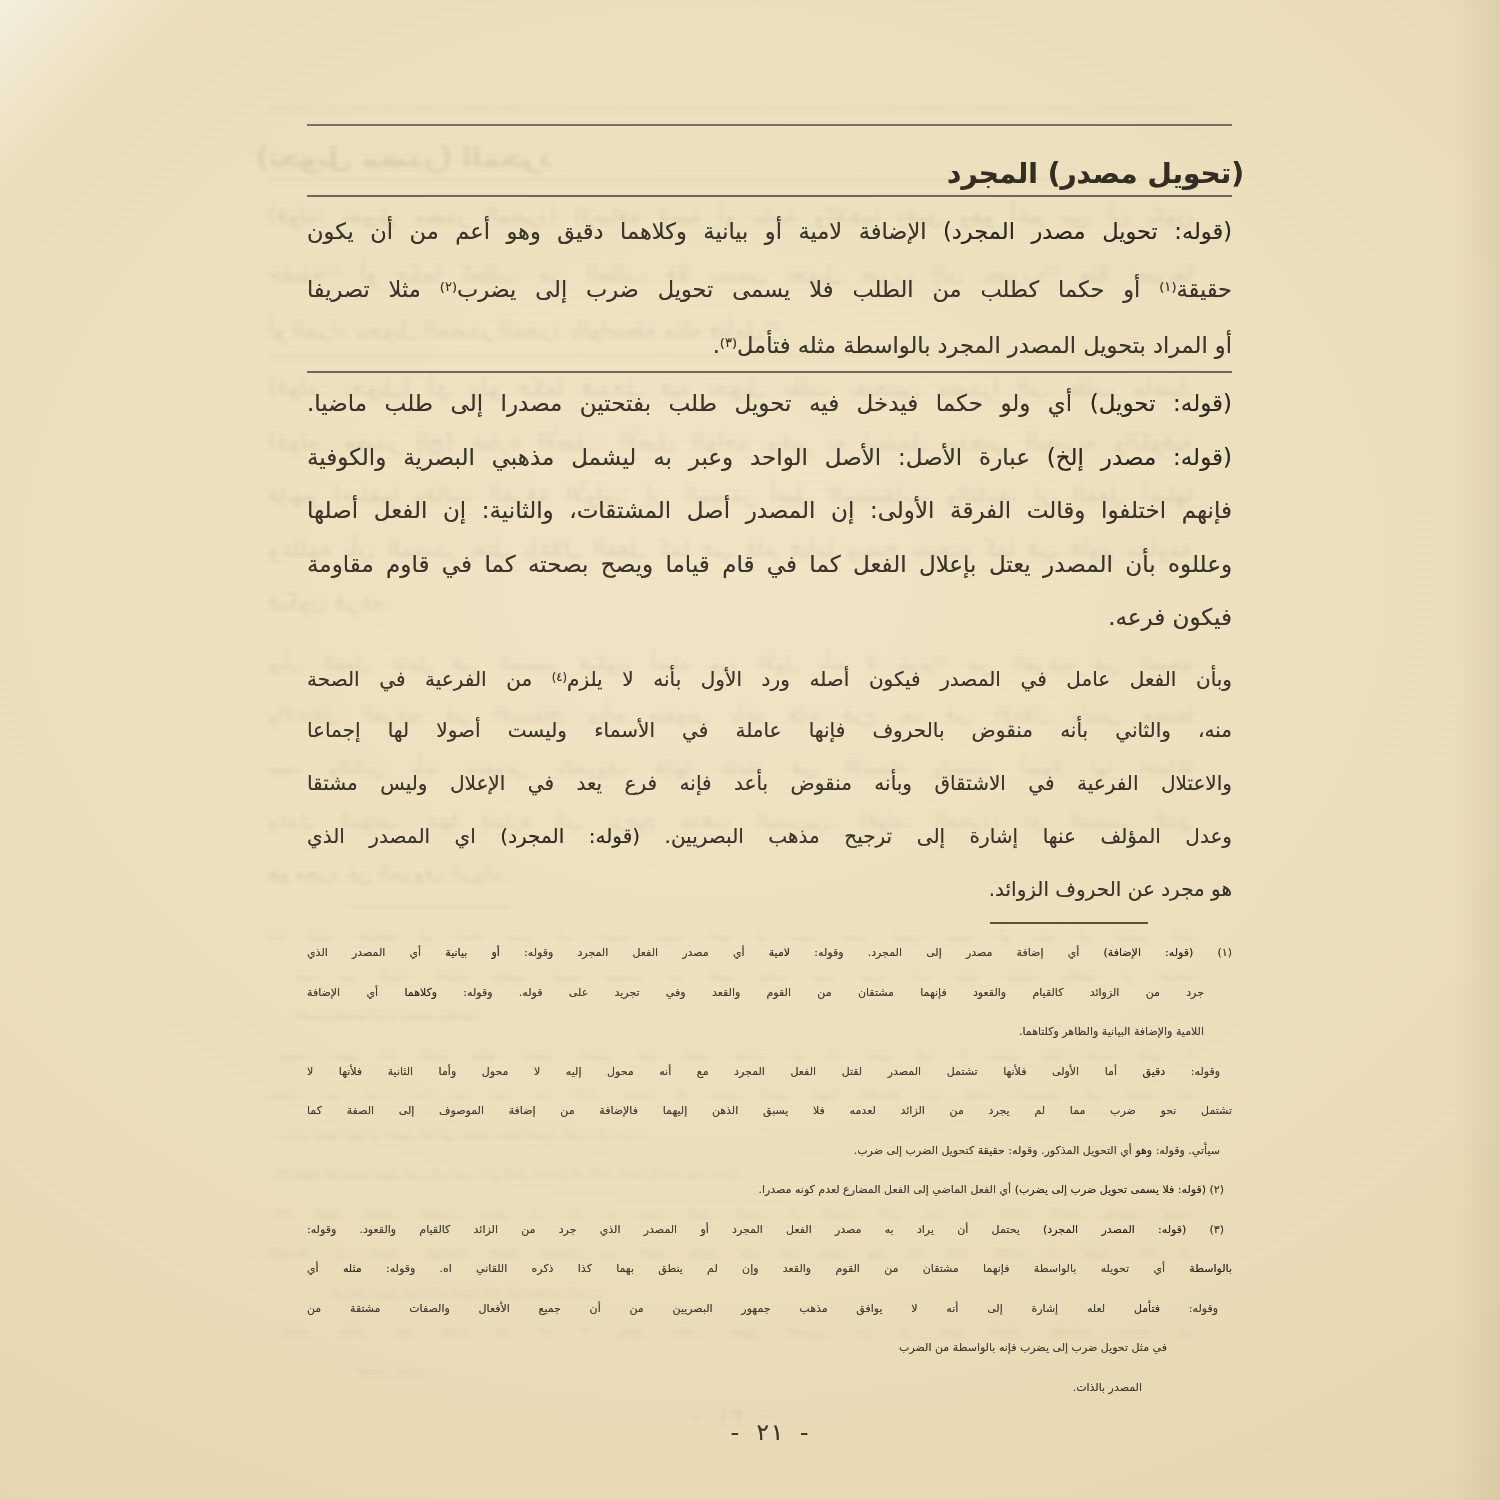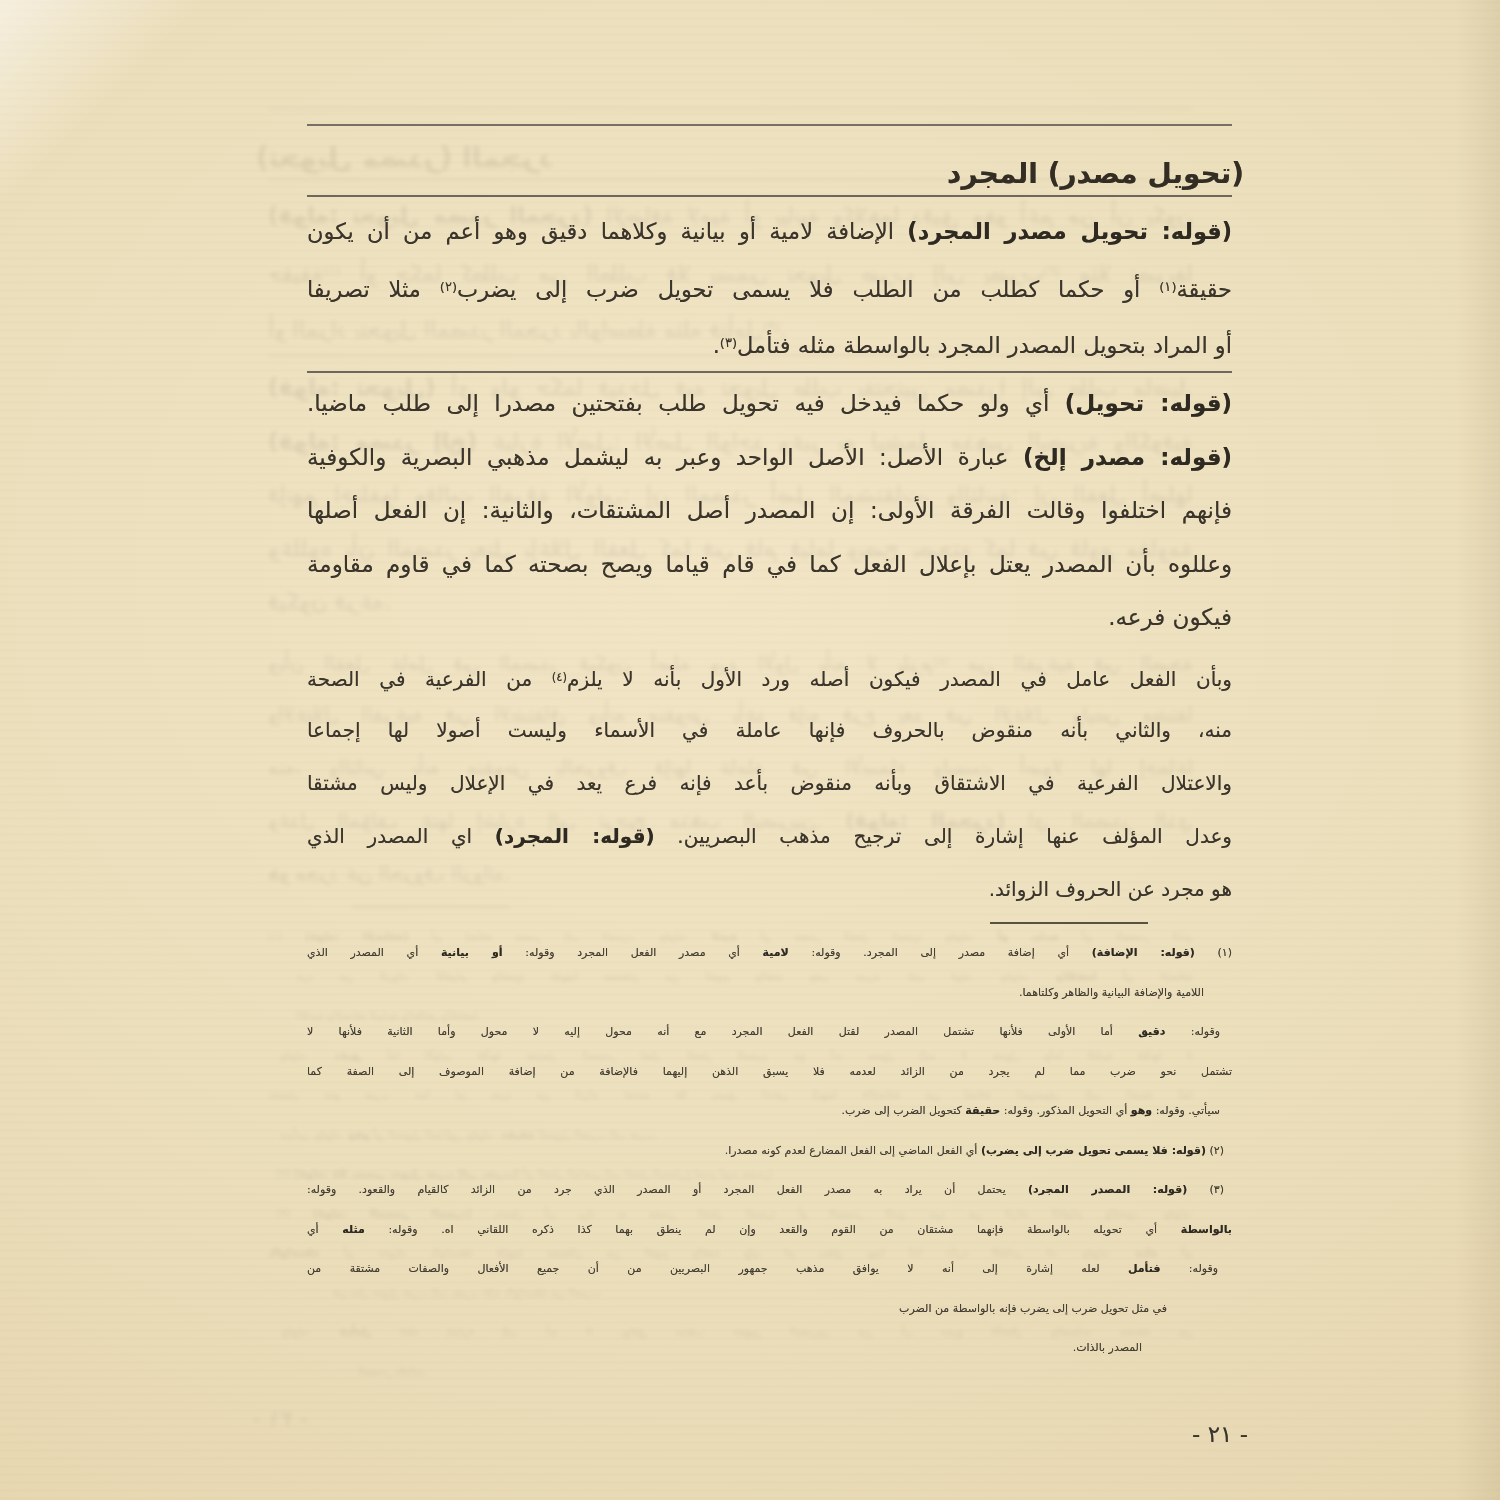--- a/index.html
+++ b/index.html
@@ -32,34 +32,34 @@
   .p1 .line{height:56px;line-height:56px;}
   .p2{top:377px;font-size:23px;}
   .p2 .line{height:53.5px;line-height:53.5px;}
   .p3{top:651px;font-size:20px;}
   .p3 .line{height:53px;line-height:53px;}
   .line{
     overflow:hidden;white-space:nowrap;
     text-align:justify;text-align-last:right;
   }
   .line.j{white-space:normal;text-align-last:justify;}
-  .b{font-weight:700;color:#2e2921;}
+  .b{font-weight:400;color:#2e2921;}
   .sup{font-size:.58em;vertical-align:.45em;font-weight:400;}
   .fn-sep{position:absolute;top:922px;left:683px;width:158px;height:0;border-top:2px solid #58523f;}
   .footnotes{position:absolute;top:933px;left:0;width:100%;font-size:11px;color:#443e33;}
   .footnotes .line{height:39.5px;line-height:39.5px;}
   .ind8{padding-right:8px;}
   .ind12{padding-right:12px;}
   .ind14{padding-right:14px;}
   .ind28{padding-right:28px;}
   .ind65{padding-right:65px;}
   .ind90{padding-right:90px;}
   .page-number{
-    position:absolute;top:1414px;left:16px;width:100%;height:40px;line-height:40px;
-    text-align:right;font-size:23px;color:#3a352e;letter-spacing:2px;
+    position:absolute;top:1414px;left:0;width:100%;height:40px;line-height:40px;
+    text-align:center;font-size:23px;color:#3a352e;letter-spacing:2px;font-family:Liberation Mono, monospace;
   }
   .ghost{
     position:absolute;inset:0;
     transform:scaleX(-1) translateY(-16px);
     filter:blur(2.3px);
     opacity:.085;
     pointer-events:none;
   }
 </style>
 </head>
@@ -147,20 +147,21 @@
       <div class="line j"><span>منه، والثاني بأنه منقوض بالحروف فإنها عاملة في الأسماء وليست أصولا لها إجماعا</span></div>
       <div class="line j"><span>والاعتلال الفرعية في الاشتقاق وبأنه منقوض بأعد فإنه فرع يعد في الإعلال وليس مشتقا</span></div>
       <div class="line j"><span>وعدل المؤلف عنها إشارة إلى ترجيح مذهب البصريين. </span><span class="b">(قوله: المجرد)</span><span> اي المصدر الذي</span></div>
       <div class="line"><span>هو مجرد عن الحروف الزوائد.</span></div>
     </section>
 
     <div class="fn-sep"></div>
 
     <section class="footnotes">
       <div class="line j"><span>(١) </span><span class="b">(قوله: الإضافة)</span><span> أي إضافة مصدر إلى المجرد. وقوله: </span><span class="b">لامية</span><span> أي مصدر الفعل المجرد وقوله: </span><span class="b">أو بيانية</span><span> أي المصدر الذي</span></div>
+      <div class="line j ind28"><span>جرد من الزوائد كالقيام والقعود فإنهما مشتقان من القوم والقعد وفي تجريد على قوله. وقوله: </span><span class="b">وكلاهما</span><span> أي الإضافة</span></div>
       <div class="line ind28"><span>اللامية والإضافة البيانية والظاهر وكلتاهما.</span></div>
       <div class="line j ind12"><span>وقوله: </span><span class="b">دقيق</span><span> أما الأولى فلأنها تشتمل المصدر لقتل الفعل المجرد مع أنه محول إليه لا محول وأما الثانية فلأنها لا</span></div>
       <div class="line j"><span>تشتمل نحو ضرب مما لم يجرد من الزائد لعدمه فلا يسبق الذهن إليهما فالإضافة من إضافة الموصوف إلى الصفة كما</span></div>
       <div class="line ind12"><span>سيأتي. وقوله: </span><span class="b">وهو</span><span> أي التحويل المذكور. وقوله: </span><span class="b">حقيقة</span><span> كتحويل الضرب إلى ضرب.</span></div>
       <div class="line ind8"><span>(٢) </span><span class="b">(قوله: فلا يسمى تحويل ضرب إلى يضرب)</span><span> أي الفعل الماضي إلى الفعل المضارع لعدم كونه مصدرا.</span></div>
       <div class="line j ind8"><span>(٣) </span><span class="b">(قوله: المصدر المجرد)</span><span> يحتمل أن يراد به مصدر الفعل المجرد أو المصدر الذي جرد من الزائد كالقيام والقعود. وقوله:</span></div>
       <div class="line j"><span class="b">بالواسطة</span><span> أي تحويله بالواسطة فإنهما مشتقان من القوم والقعد وإن لم ينطق بهما كذا ذكره اللقاني اه. وقوله: </span><span class="b">مثله</span><span> أي</span></div>
       <div class="line j ind14"><span>وقوله: </span><span class="b">فتأمل</span><span> لعله إشارة إلى أنه لا يوافق مذهب جمهور البصريين من أن جميع الأفعال والصفات مشتقة من</span></div>
       <div class="line ind65"><span>في مثل تحويل ضرب إلى يضرب فإنه بالواسطة من الضرب</span></div>
       <div class="line ind90"><span>المصدر بالذات.</span></div>

